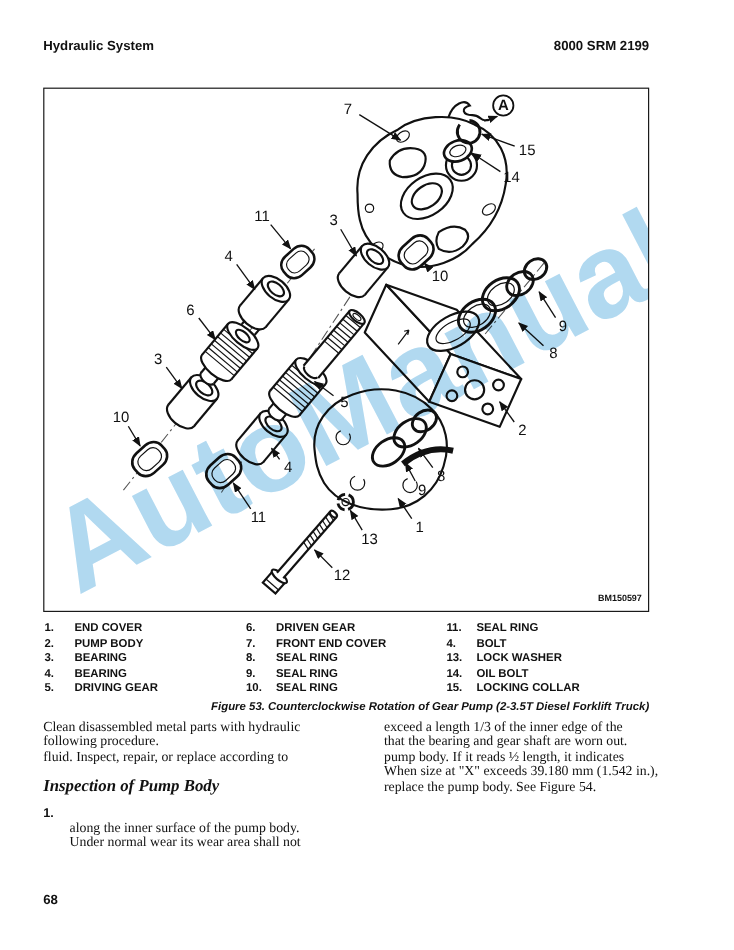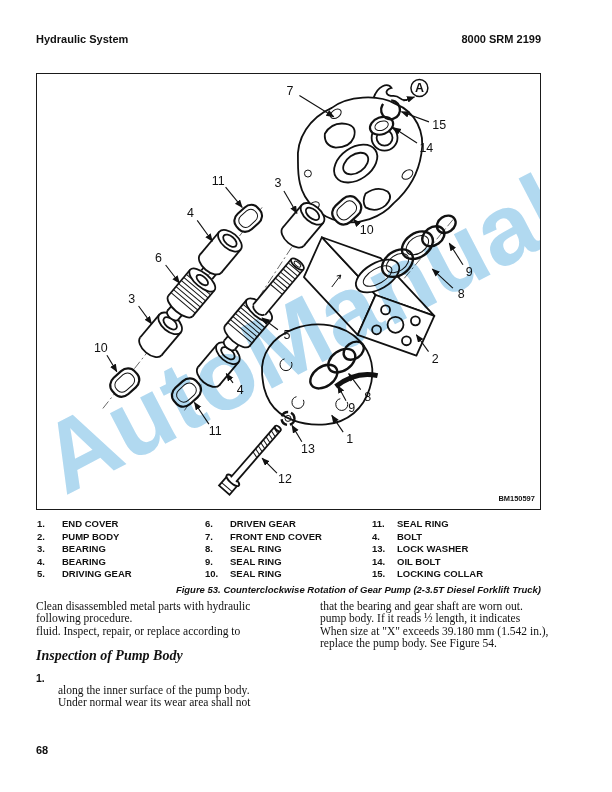--- a/index.html
+++ b/index.html
@@ -321,20 +321,21 @@
       </div>
     <div class="subhead">Inspection of Pump Body</div>
     <div class="li">
       <span class="inum">1.</span>
     </div>
     <div class="cont">along the inner surface of the pump body.</div>
     <div class="cont">Under normal wear its wear area shall not</div>
   </div>
 
   <div class="col col-right" id="right-para">
+      <div>exceed a length 1/3 of the inner edge of the</div>
       <div>that the bearing and gear shaft are worn out.</div>
       <div>pump body. If it reads ½ length, it indicates</div>
       <div>When size at "X" exceeds 39.180 mm (1.542 in.),</div>
       <div>replace the pump body. See Figure 54.</div>
     </div>
 
   <div class="pgnum">68</div>
 </div>
 
 </body></html>

